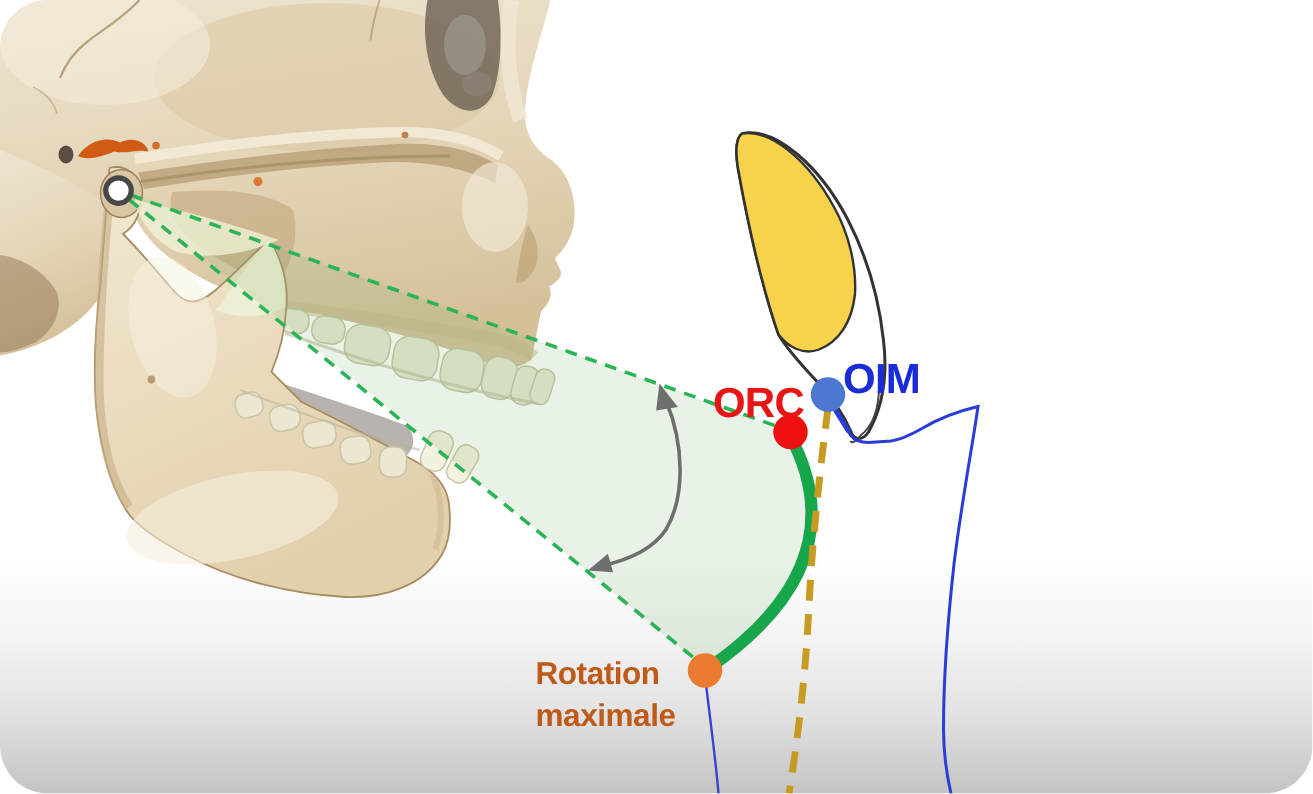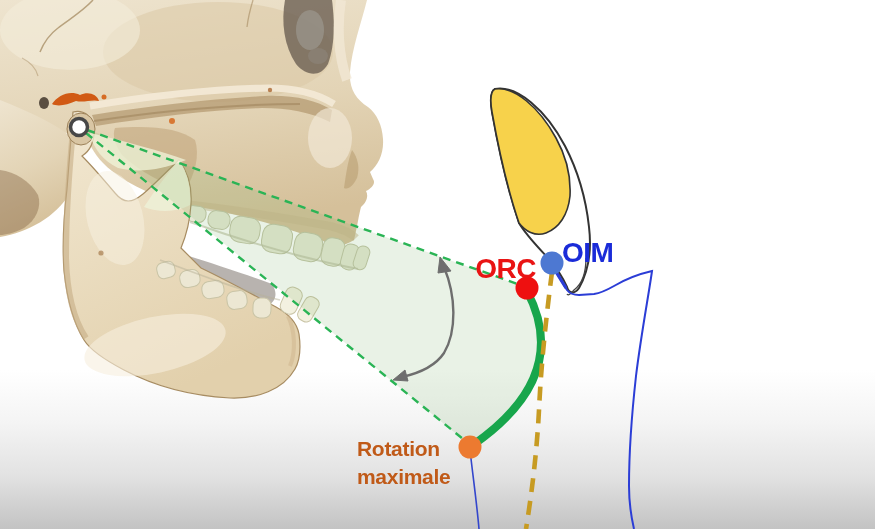--- a/index.html
+++ b/index.html
@@ -1,17 +1,17 @@
 <!DOCTYPE html>
 <html><head>
 <meta charset="utf-8">
 <style>
   html,body{margin:0;padding:0;background:#fff;}
   #stage{position:relative;width:875px;height:529px;overflow:hidden;
-         font-family:"Liberation Sans", sans-serif;}
+         font-family:"Liberation Sans", sans-serif;border-radius:32px;}
   svg{position:absolute;left:0;top:0;display:block;}
   text{font-family:"Liberation Sans", sans-serif;}
 </style>
 </head>
 <body>
 
 <div id="stage">
 <svg width="875" height="529" viewBox="0 0 875 529">
   <defs>
     <linearGradient id="bgGrad" x1="0" y1="0" x2="0" y2="1">

